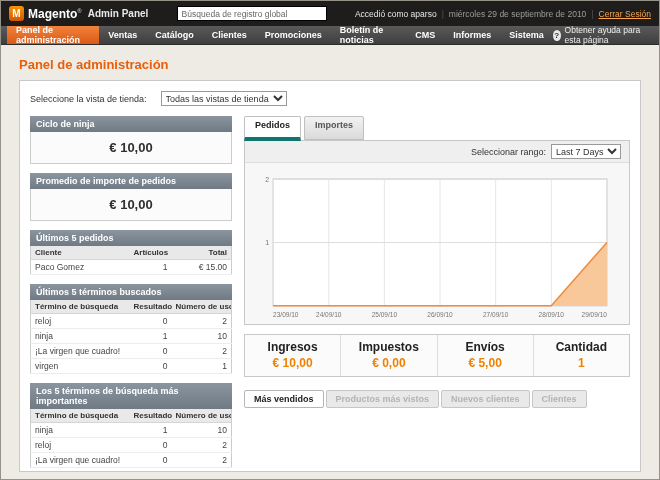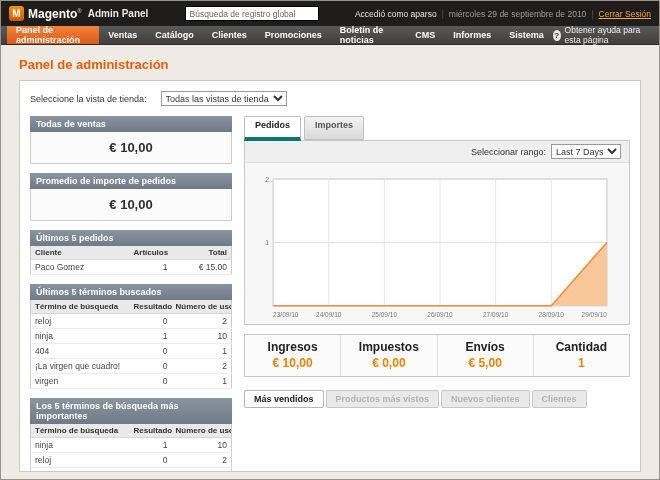--- a/index.html
+++ b/index.html
@@ -7,21 +7,21 @@
   body{font-family:"Liberation Sans",sans-serif;background:#eeebe4;border:1px solid #96928a}
 
   
   .hdr{height:25px;background:#1e1d1b;display:flex;align-items:center;padding:0 8px;gap:8px}
   .logo{display:flex;align-items:center;gap:4px}
   .logo-m{width:15px;height:15px;background:linear-gradient(#f89406,#d45500);border-radius:3px;color:#fff;font-weight:bold;font-size:10px;display:flex;align-items:center;justify-content:center}
   .brand{color:#fff;font-size:12px;font-weight:bold}
   .brand sup{font-size:6px;color:#bbb}
   .brand-sub{color:#e8e8e8;font-size:10px;font-weight:bold;margin-left:2px}
   .hdr-sp{flex:1}
-  .g-search{width:134px;height:15px;font-size:8.5px;color:#666;border:1px solid #000;padding:4px 4px;background:#fff}
+  .g-search{width:150px;height:15px;font-size:8.5px;color:#666;border:1px solid #000;padding:4px 4px;background:#fff}
   .hdr-right{display:flex;align-items:center;gap:5px;font-size:8.5px;color:#e6e6e6;white-space:nowrap}
   .hdr-right .date{color:#9d9d9d}
   .hdr-right .sep{color:#555}
   .logout{color:#f7a54f;text-decoration:underline;cursor:pointer}
 
   
   .nav{height:19px;background:linear-gradient(#5a5a5a,#3e3e3e);display:flex;align-items:stretch;padding-left:6px;border-bottom:1px solid #2c2c2c}
   .nav-item{color:#fff;font-size:9px;font-weight:bold;padding:0 9px;display:flex;align-items:center;cursor:pointer}
   .nav-item.active{background:linear-gradient(#f0833d,#dc5a14)}
   .nav-sp{flex:1}
@@ -118,21 +118,21 @@
     <div class="storeview">
       <span>Seleccione la vista de tienda:</span>
       <select><option>Todas las vistas de tienda</option></select>
     </div>
 
     <div class="cols">
 
       <div class="left-col">
 
         <div>
-          <div class="box-head">Todas de ventas</div>
+          <div class="box-head">Ciclo de ninja</div>
           <div class="value-box">€ 10,00</div>
         </div>
 
         <div>
           <div class="box-head">Promedio de importe de pedidos</div>
           <div class="value-box">€ 10,00</div>
         </div>
 
         <div>
           <div class="box-head">Últimos 5 pedidos</div>
@@ -167,25 +167,20 @@
             <tbody>
                 <tr>
                   <td>reloj</td>
                   <td class="num">0</td>
                   <td class="num">2</td>
                 </tr>
                 <tr>
                   <td>ninja</td>
                   <td class="num">1</td>
                   <td class="num">10</td>
-                </tr>
-                <tr>
-                  <td>404</td>
-                  <td class="num">0</td>
-                  <td class="num">1</td>
                 </tr>
                 <tr>
                   <td>¡La virgen que cuadro!</td>
                   <td class="num">0</td>
                   <td class="num">2</td>
                 </tr>
                 <tr>
                   <td>virgen</td>
                   <td class="num">0</td>
                   <td class="num">1</td>

